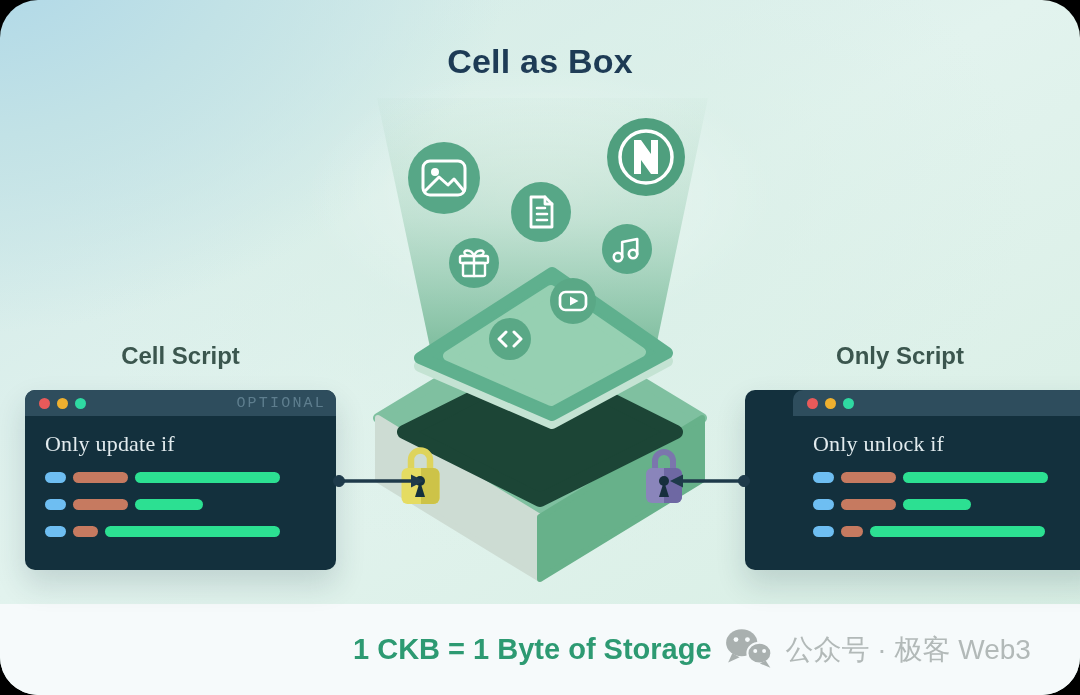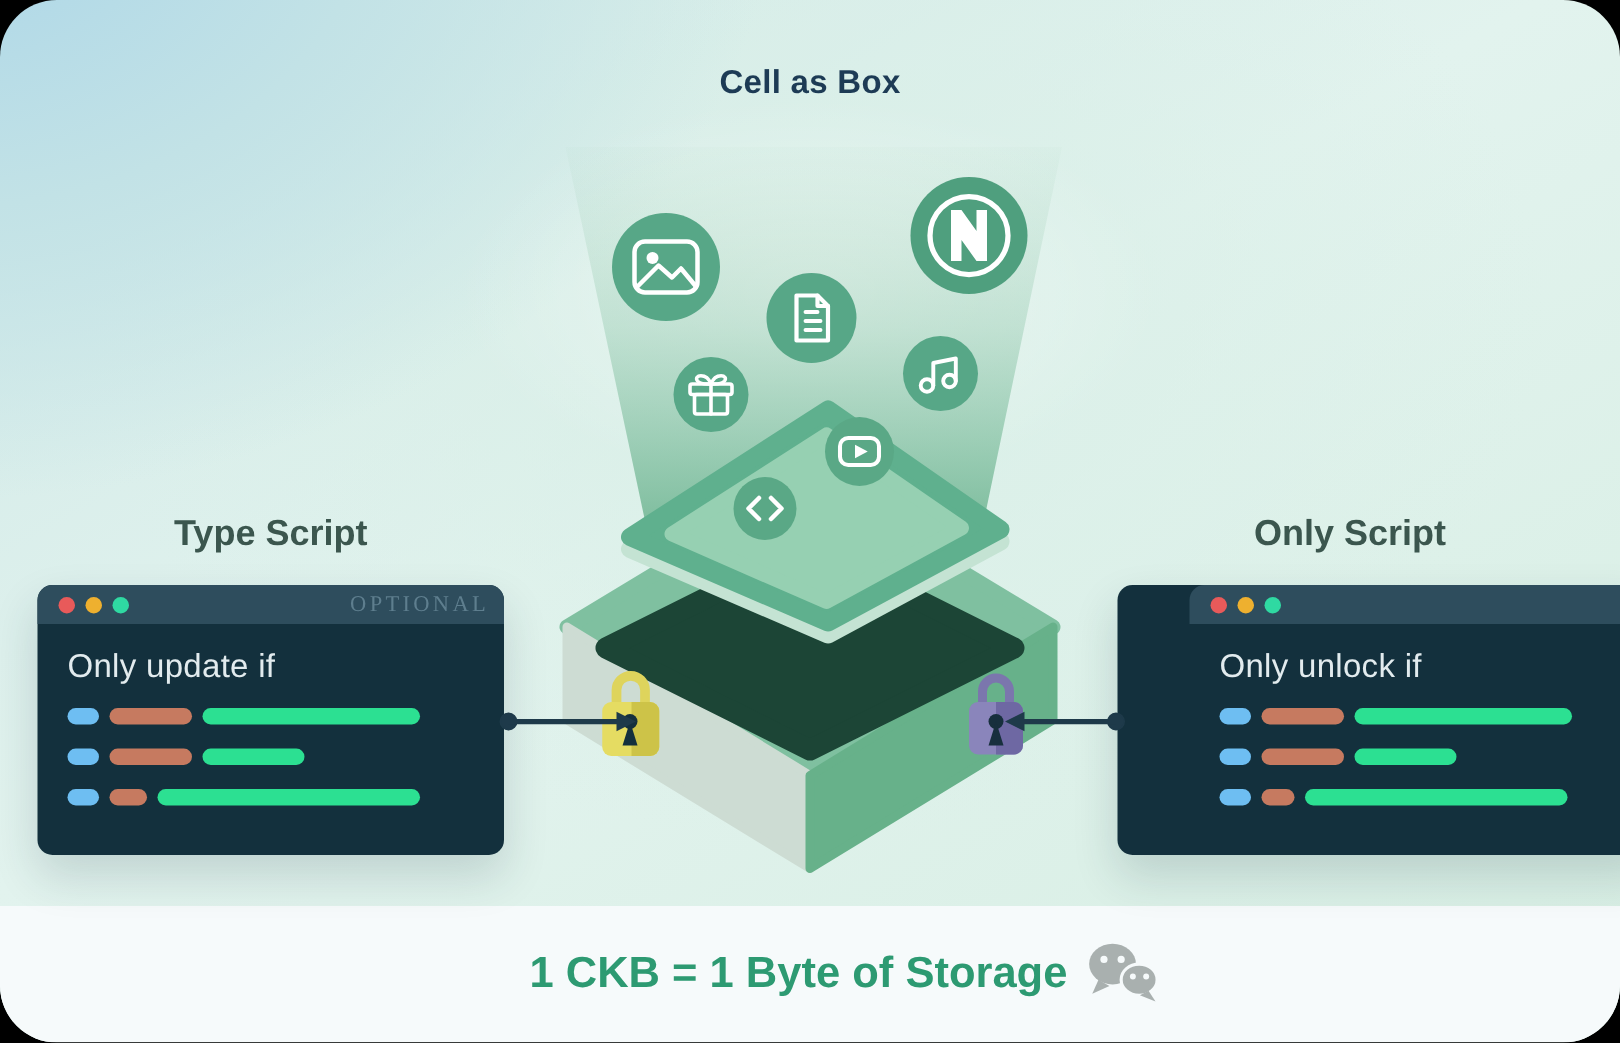--- a/index.html
+++ b/index.html
@@ -4,52 +4,52 @@
 <style>
   html,body{margin:0;padding:0;background:#000;}
   .canvas{position:relative;width:1080px;height:695px;border-radius:38px;overflow:hidden;
     background:
       radial-gradient(900px 650px at -4% -10%, #aad5e8 0%, #c2e2e6 32%, rgba(223,241,234,0) 62%),
       radial-gradient(700px 500px at 50% 30%, #d9efe7 0%, rgba(223,241,234,0) 70%),
       linear-gradient(150deg, #cfe8e7 0%, #e2f3ee 45%, #d7eee3 100%);
     font-family:"Liberation Sans", sans-serif;}
   .footer-strip{position:absolute;left:0;top:604px;width:1080px;height:91px;background:#f6fafb;}
   .page-title{position:absolute;top:42px;left:0;width:1080px;text-align:center;
-    font-size:22px;font-weight:bold;color:#1d3b55;letter-spacing:.2px;}
+    font-size:34px;font-weight:bold;color:#1d3b55;letter-spacing:.2px;}
   .script-label{position:absolute;top:342px;text-align:center;font-size:24px;font-weight:bold;color:#3b564e;}
   .script-label.left{left:25px;width:311px;}
   .script-label.right{left:745px;width:310px;}
   .window{position:absolute;top:390px;height:180px;background:#13303d;border-radius:10px;
     box-shadow:0 14px 30px rgba(20,48,61,.16);}
   .window.left{left:25px;width:311px;}
   .window.right{left:745px;width:310px;padding-left:48px;}
   .titlebar{height:26px;background:#2e4d5d;border-radius:10px 10px 0 0;display:flex;align-items:center;
     padding:0 10px 0 14px;box-sizing:border-box;}
   .dot{width:11px;height:11px;border-radius:50%;margin-right:7px;}
   .dot.red{background:#e85a5a;} .dot.yellow{background:#eeb02f;} .dot.green{background:#2fd9a2;}
-  .badge{margin-left:auto;font-family:Liberation Serif, serif;font-size:15px;color:#5e7e8e;letter-spacing:2.2px;}
-  .condition{margin:15px 0 0 20px;font-family:Liberation Sans, sans-serif;font-size:22px;color:#e2ebee;letter-spacing:.2px;}
+  .badge{margin-left:auto;font-family:Liberation Mono, monospace;font-size:15px;color:#5e7e8e;letter-spacing:2.2px;}
+  .condition{margin:15px 0 0 20px;font-family:Liberation Serif, serif;font-size:22px;color:#e2ebee;letter-spacing:.2px;}
   .code-lines{margin:15px 20px 0 20px;}
   .pill-row{display:flex;gap:7px;margin-bottom:16px;}
   .pill{height:11px;border-radius:6px;display:inline-block;}
   .illus{position:absolute;left:0;top:0;pointer-events:none;}
   .footer-row{position:absolute;left:353px;top:604px;height:91px;display:flex;align-items:center;gap:12px;text-align:right;}
   .equation{font-size:29px;font-weight:bold;color:#2d9a72;}
   .watermark{font-size:28px;color:#b2b9b8;}
 </style>
 </head>
 <body>
 
 <div class="canvas">
 
   <div class="footer-strip"></div>
 
   <div class="page-title">Cell as Box</div>
 
-  <div class="script-label left">Type Script</div>
+  <div class="script-label left">Cell Script</div>
   <div class="script-label right">Only Script</div>
 
   <div class="window left">
     <div class="titlebar">
       <span class="dot red"></span>
       <span class="dot yellow"></span>
       <span class="dot green"></span>
       <span class="badge">OPTIONAL</span>
     </div>
     <div class="condition">Only update if</div>
@@ -202,15 +202,16 @@
     <svg width="50" height="44" viewBox="0 0 48 42">
       <ellipse cx="17" cy="14" rx="15" ry="13" fill="#a9b0af"></ellipse>
       <path d="M8,24 L4,33 L15,28 Z" fill="#a9b0af"></path>
       <circle cx="11.5" cy="11" r="2.3" fill="#f6fafb"></circle>
       <circle cx="22.5" cy="11" r="2.3" fill="#f6fafb"></circle>
       <ellipse cx="34" cy="24" rx="11.5" ry="10" fill="#a9b0af" stroke="#f6fafb" stroke-width="2"></ellipse>
       <path d="M40,31 L44.5,38 L34.5,34 Z" fill="#a9b0af"></path>
       <circle cx="30" cy="22" r="1.9" fill="#f6fafb"></circle>
       <circle cx="38.5" cy="22" r="1.9" fill="#f6fafb"></circle>
     </svg>
+    <span class="watermark">公众号 · 极客 Web3</span>
   </div>
 
 </div>
 
 </body></html>

